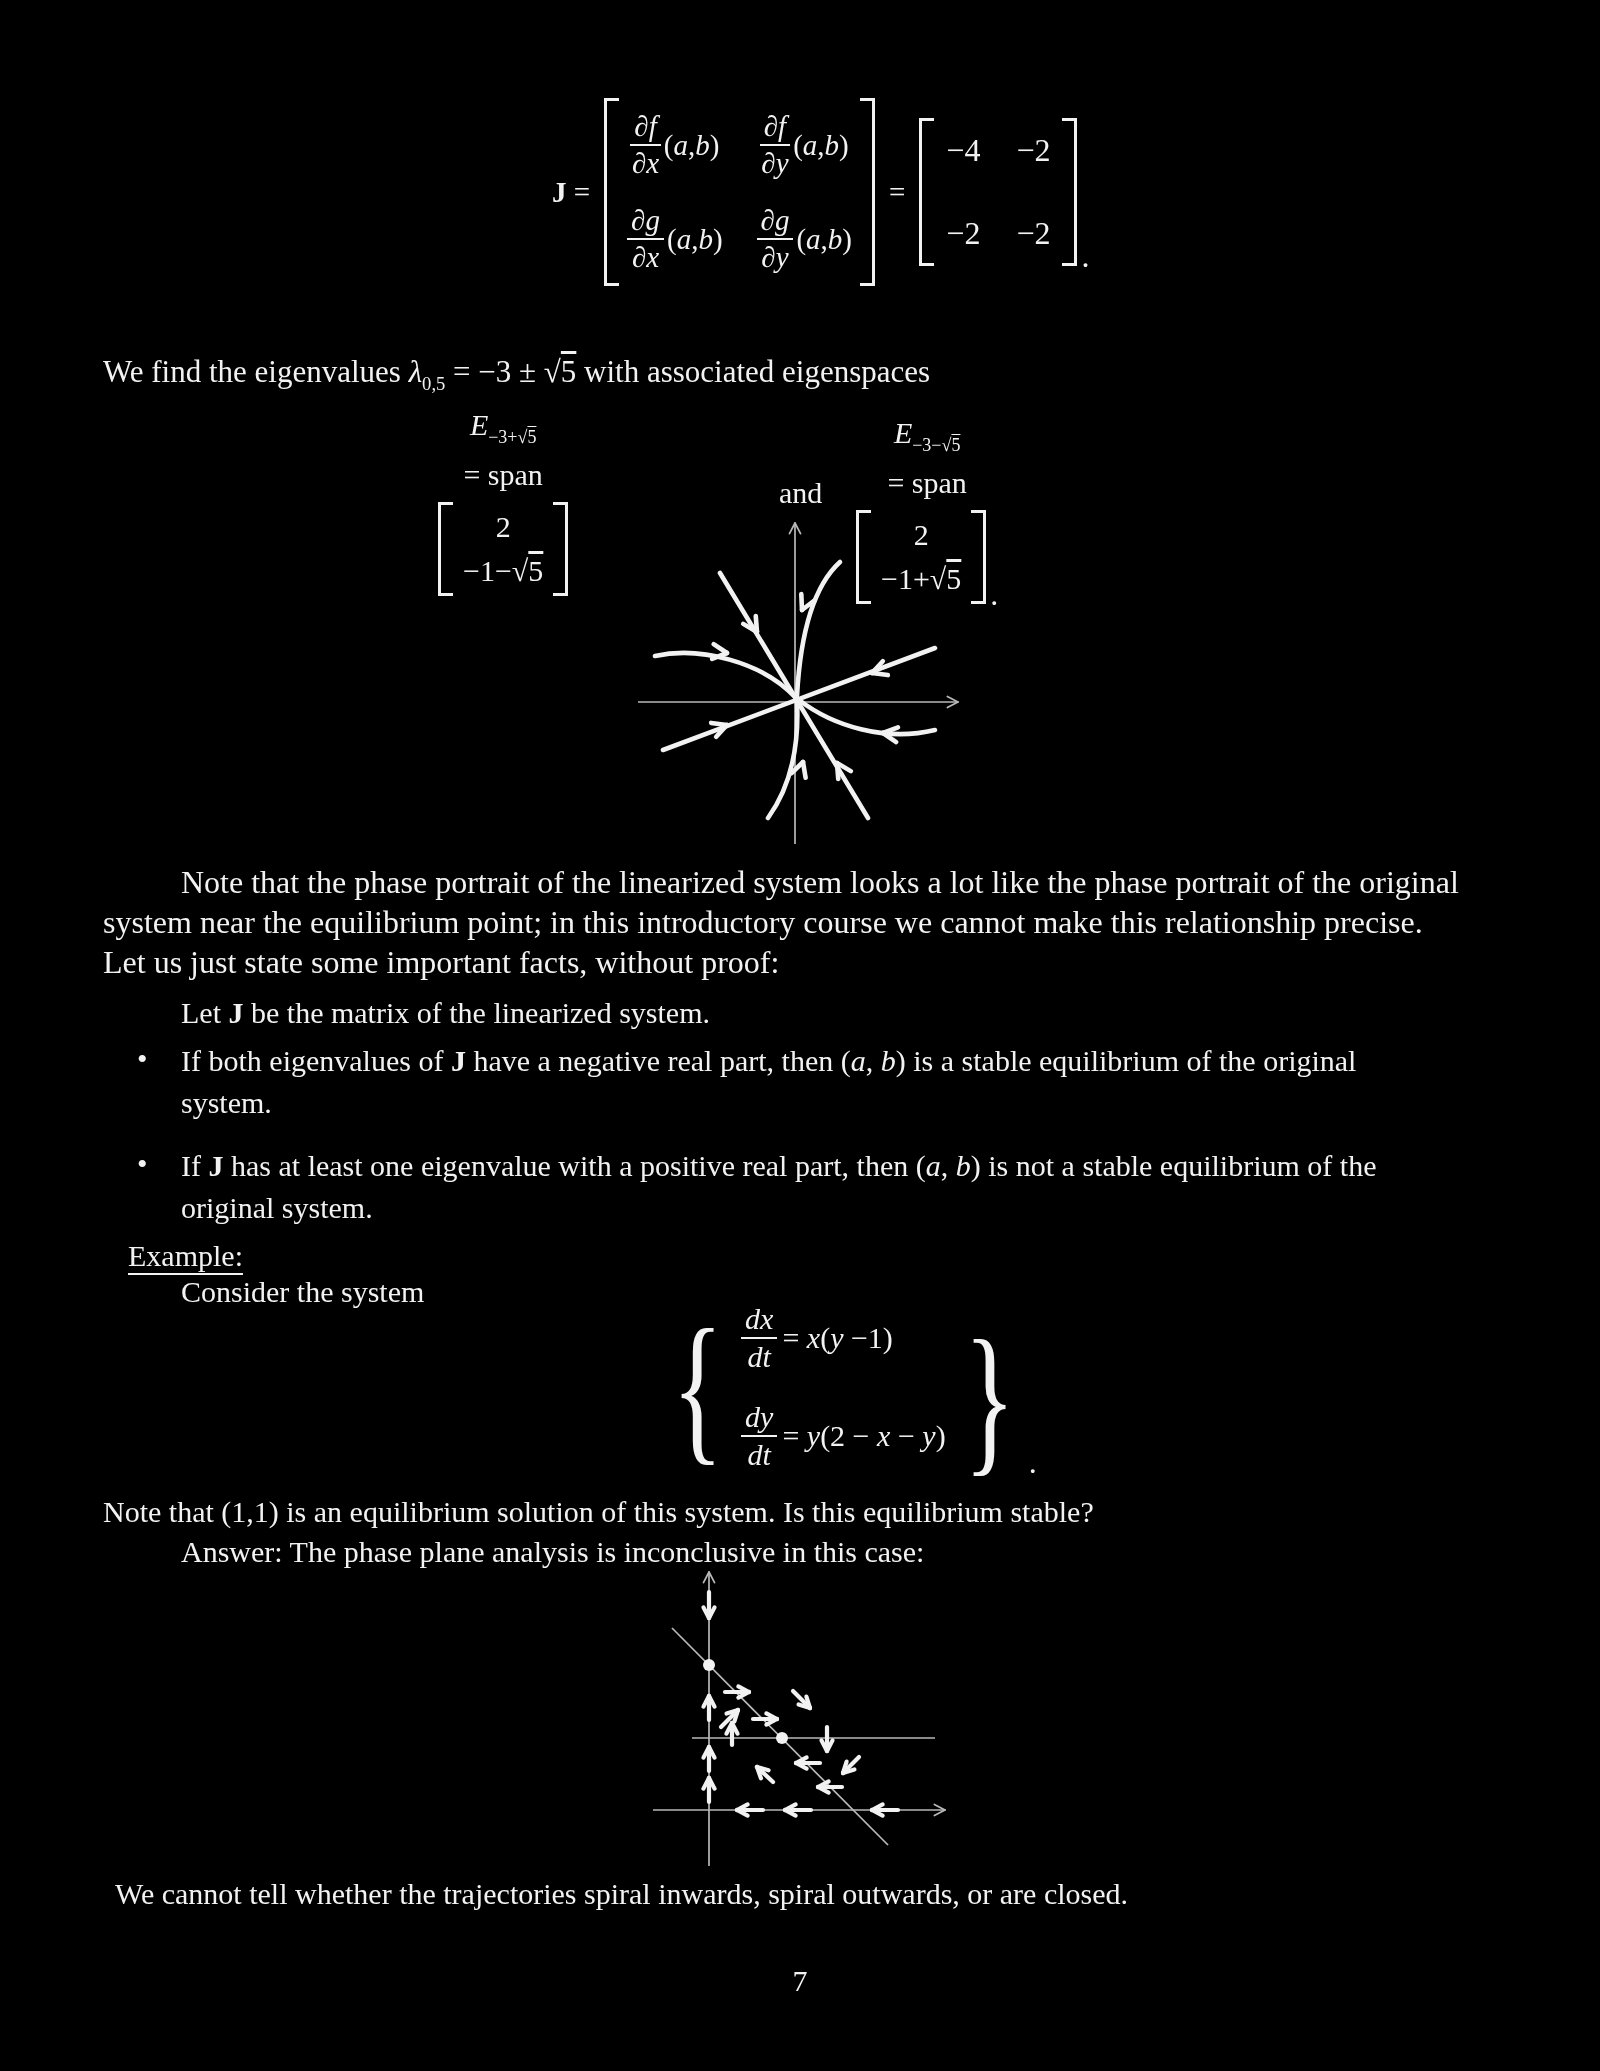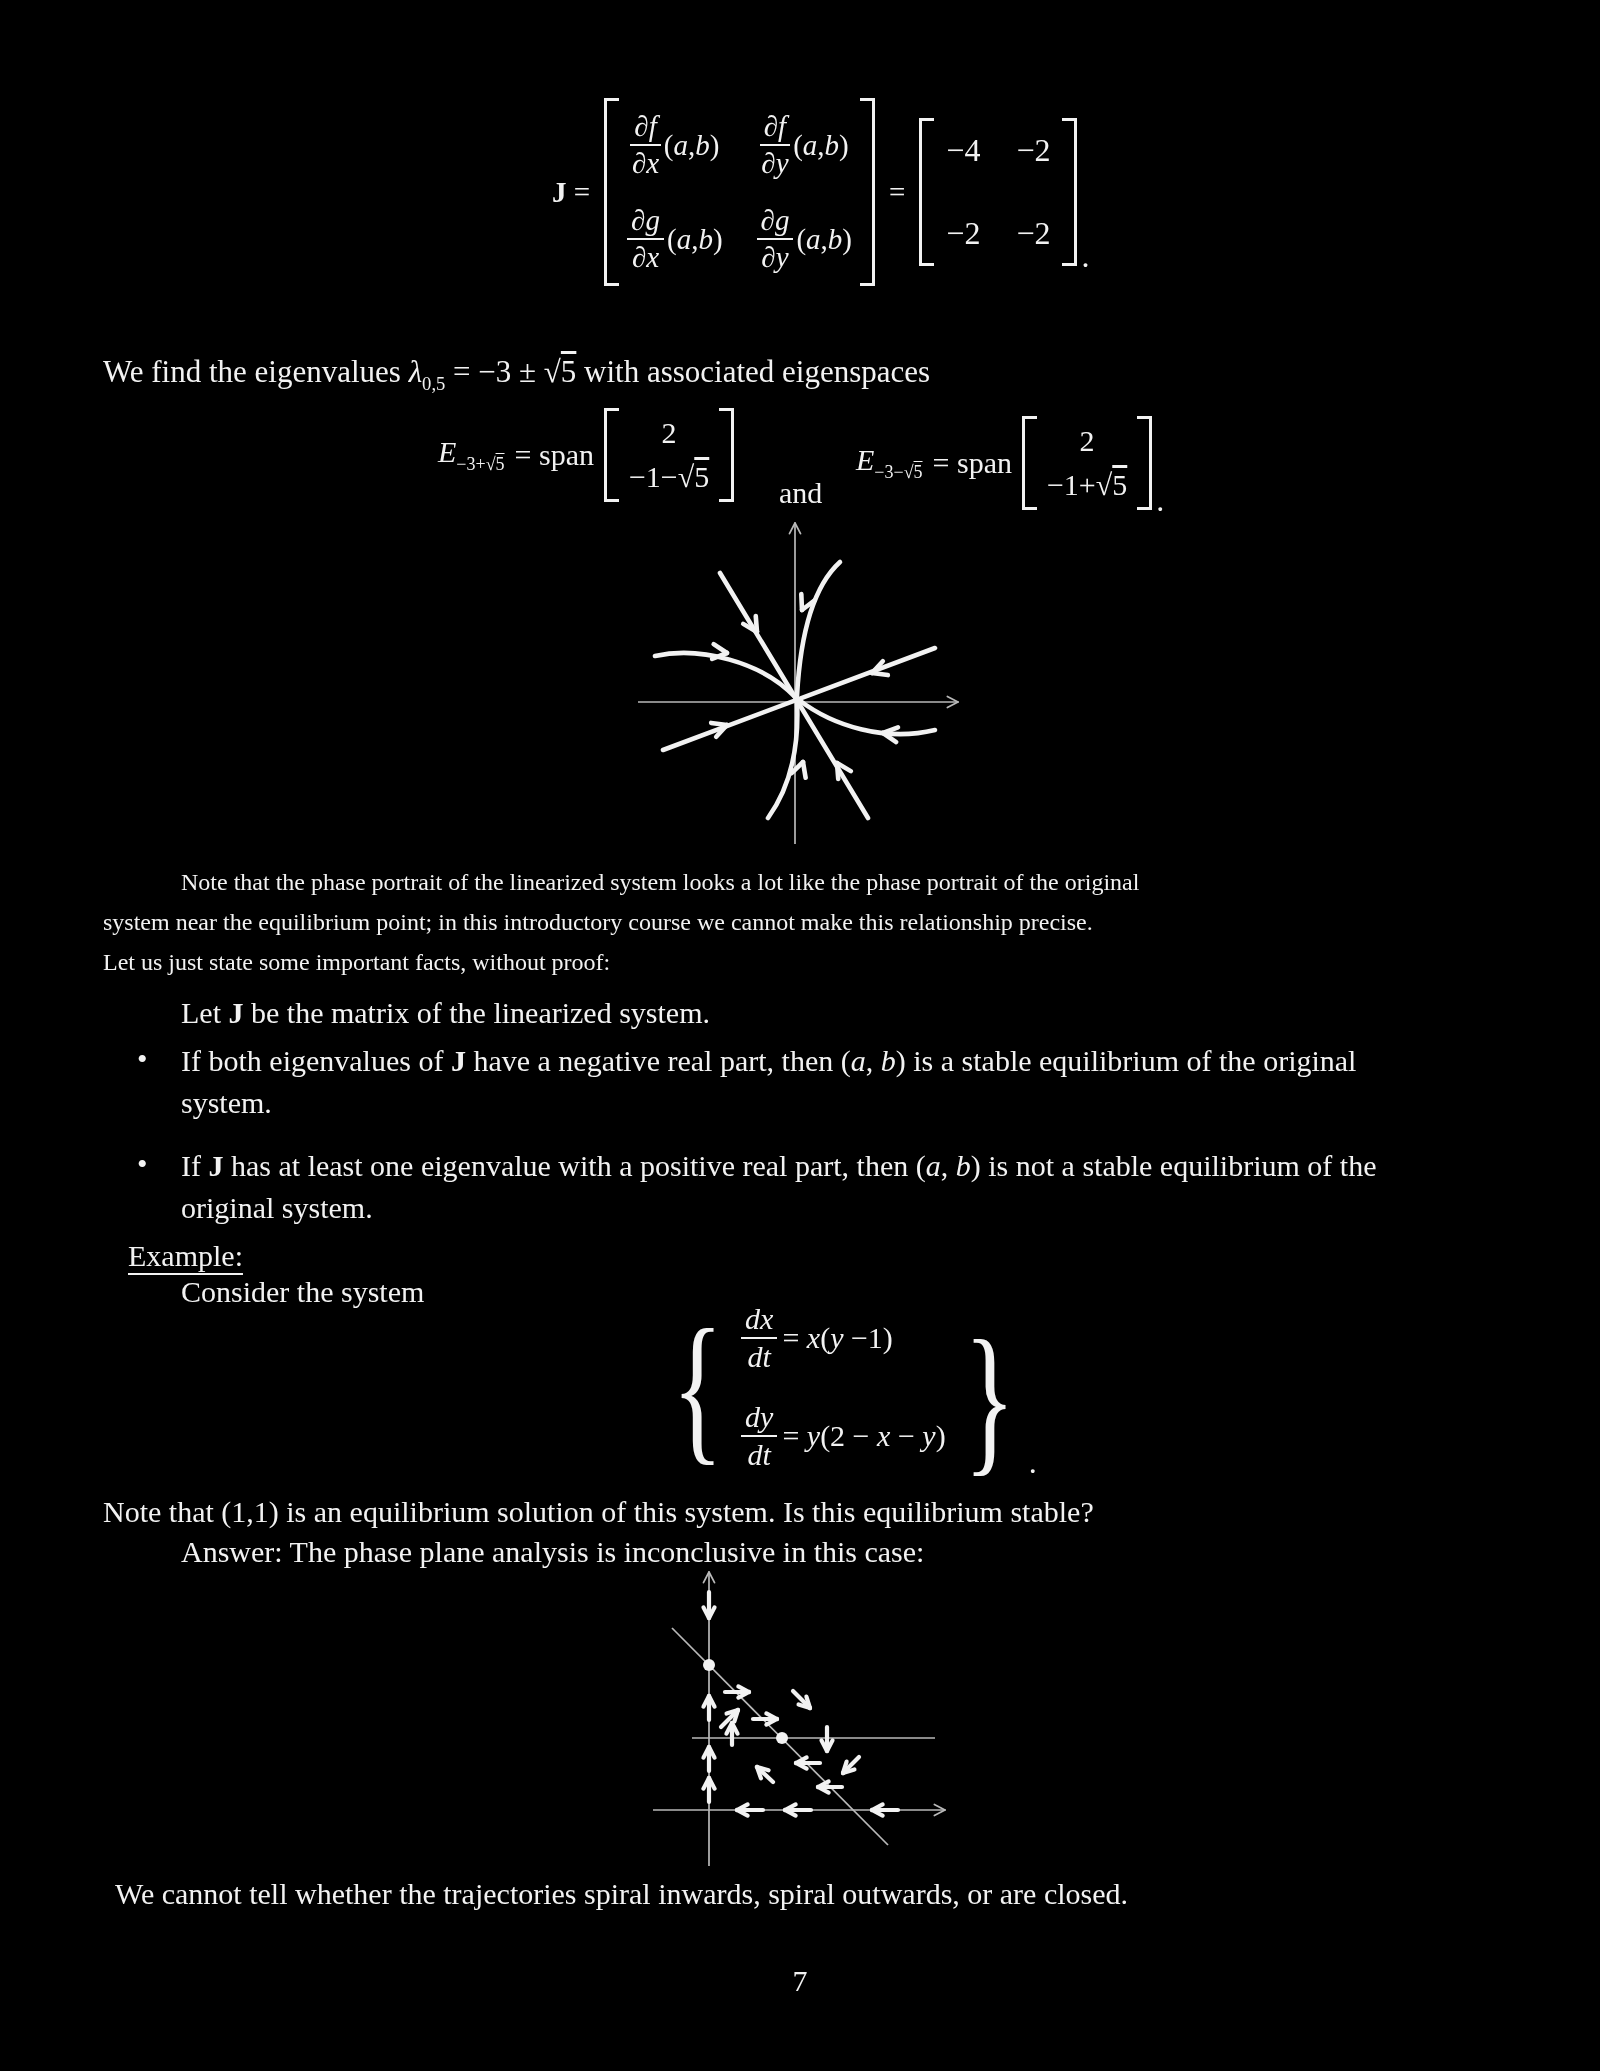--- a/index.html
+++ b/index.html
@@ -22,31 +22,31 @@
   .mgrid{display:grid;align-items:center;justify-items:center;}
   
   #jacobian{left:552px;top:98px;display:flex;align-items:center;gap:14px;font-size:29px;}
   #jacobian .cell{display:inline-flex;align-items:center;gap:3px;}
   #jac-sym .mgrid{grid-template-columns:auto auto;gap:24px 34px;padding:12px 8px;}
   #jac-num{font-size:32px;}
   #jac-num .mgrid{grid-template-columns:auto auto;gap:46px 36px;padding:14px 12px;}
   .bottom-wrap{display:inline-flex;align-items:flex-end;gap:4px;}
   .low-period{font-size:32px;line-height:20px;}
   
-  .eigrow{display:flex;align-items:center;gap:10px;font-size:30px;}
+  .eigrow{display:flex;align-items:center;gap:10px;font-size:30px;flex-direction:column;}
   .vec .mgrid{grid-template-columns:auto;gap:10px;padding:8px 10px;}
   
   #system{left:662px;top:1302px;display:flex;align-items:center;gap:8px;font-size:30px;}
   .brace{font-size:148px;line-height:1;transform:scaleX(0.72) scaleY(1.12);font-weight:normal;}
   #system .eqcol{display:flex;flex-direction:column;gap:26px;}
   #system .eq{display:flex;align-items:center;gap:5px;}
   
   svg line,svg path{fill:none;}
   .example-u{text-decoration:underline;text-decoration-thickness:2px;text-underline-offset:7px;}
-  #para{white-space:nowrap;text-indent:78px;font-size:24px;line-height:40px;}
+  #para{white-space:nowrap;text-indent:78px;font-size:32px;line-height:40px;}
   .bullet-dot{font-size:30px;}
   #pagenum{left:0;top:1964px;width:1600px;text-align:center;font-size:30px;}
 </style>
 </head>
 <body>
 
 <div id="page">
 
   <div class="abs" id="jacobian">
     <span><b>J</b><span> =</span></span>

